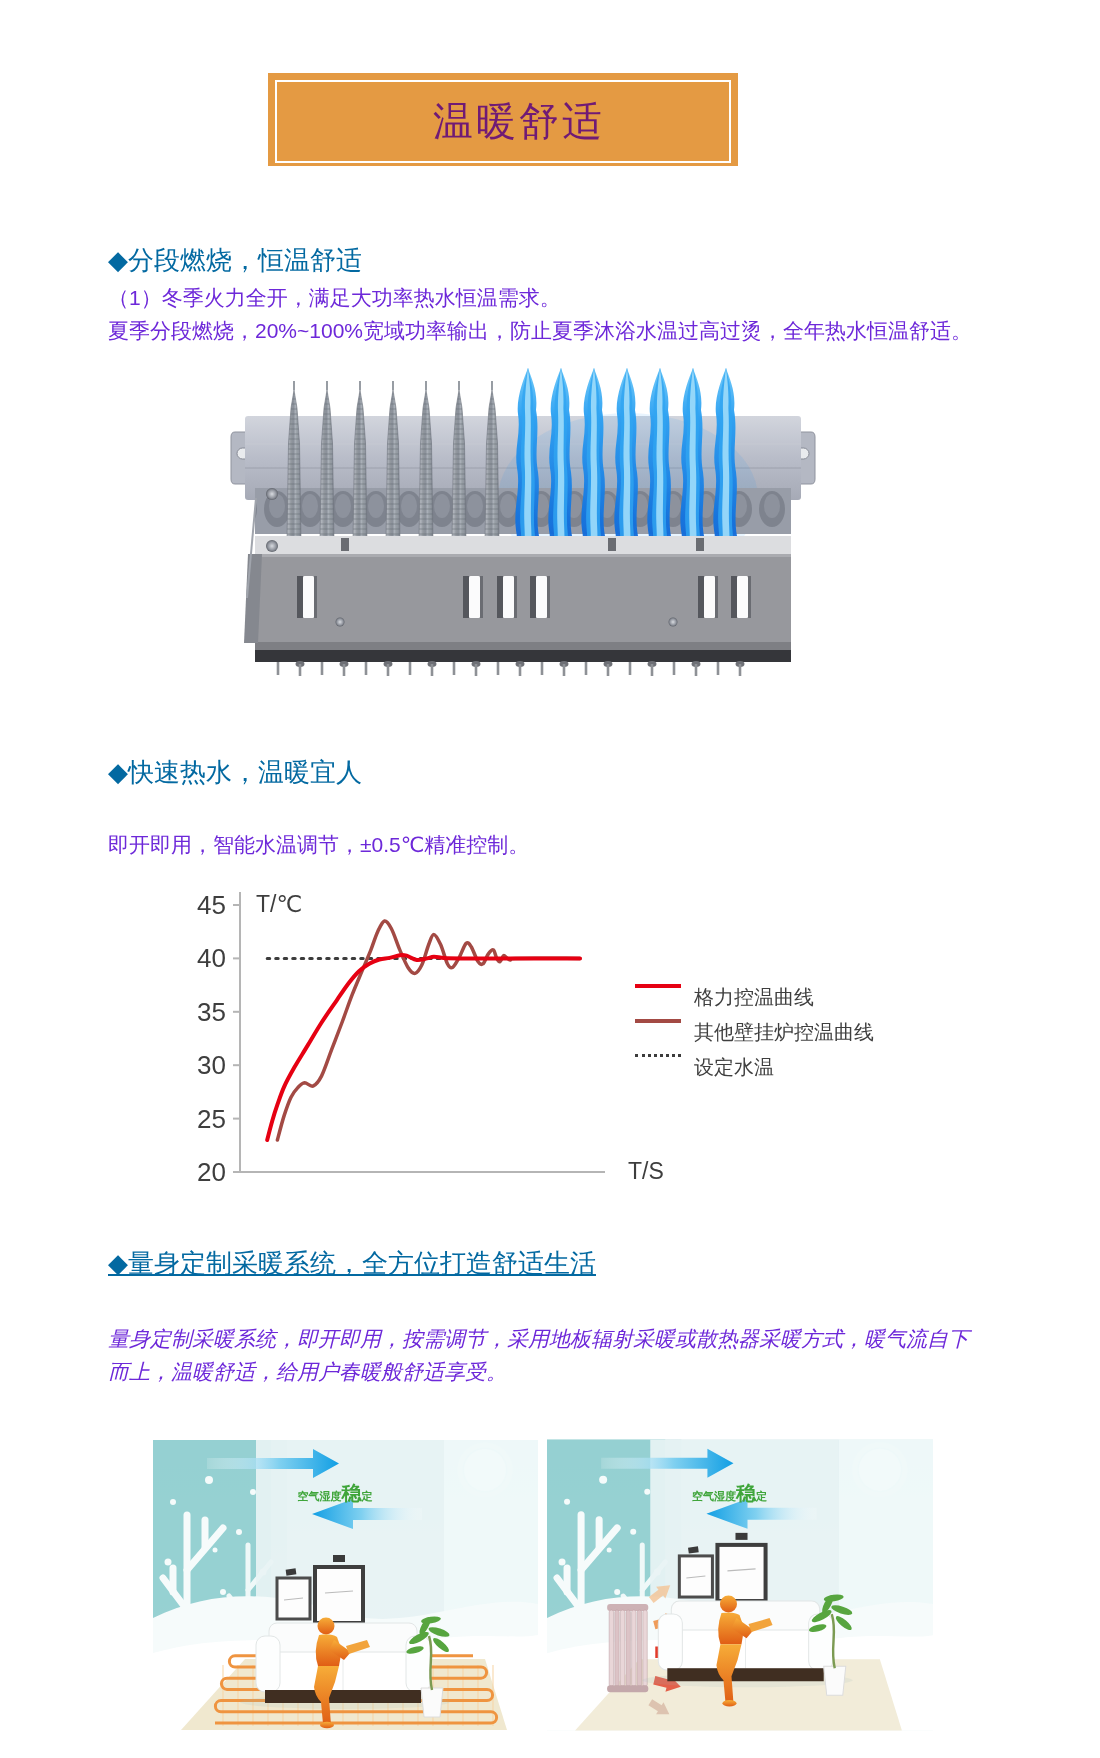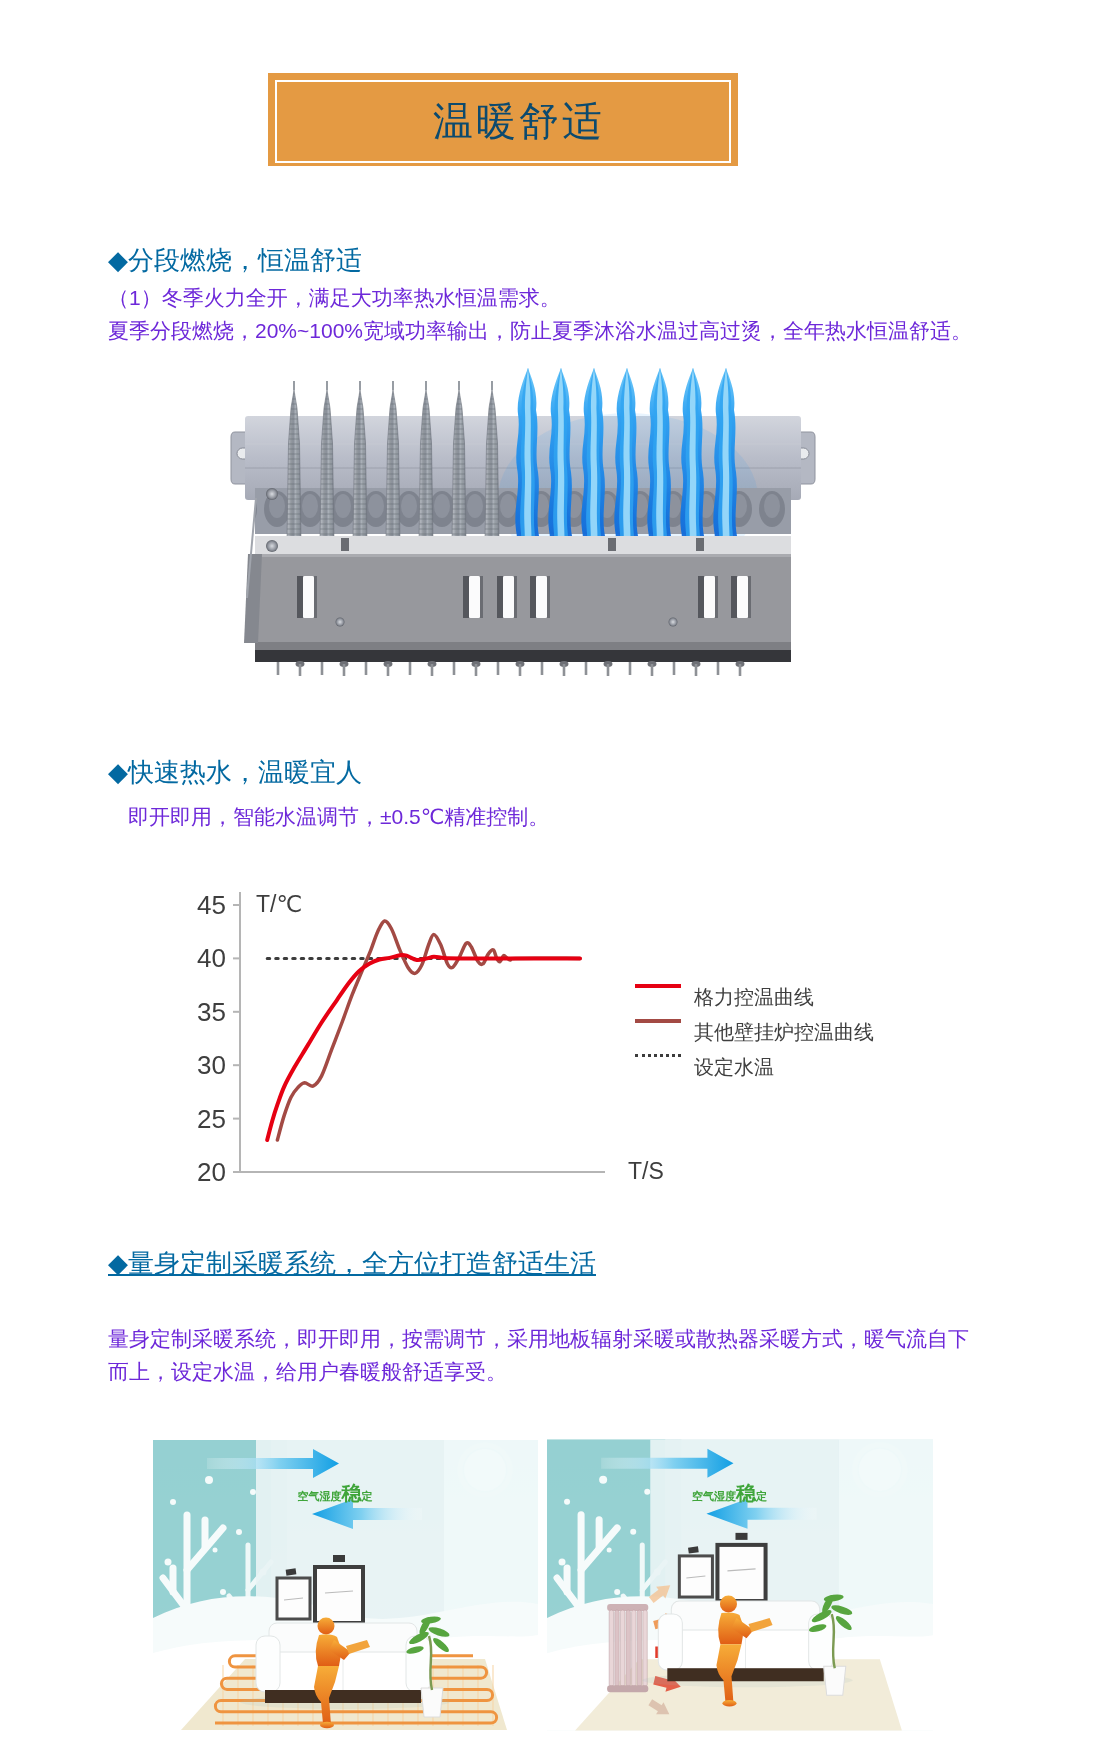--- a/index.html
+++ b/index.html
@@ -6,30 +6,30 @@
   body{
     width:1100px;height:1758px;position:relative;background:#ffffff;
     font-family:"Liberation Sans","DejaVu Sans",sans-serif;overflow:hidden;
   }
   .banner{
     position:absolute;left:268px;top:73px;width:470px;height:93px;
     background:#e49a43;box-sizing:border-box;padding:7px;
   }
   .banner-inner{
     border:2px solid #ffffff;height:100%;display:flex;align-items:center;justify-content:center;
-    color:#0c4a6e;font-size:40px;letter-spacing:3px;padding-left:32px;
+    color:#701a75;font-size:40px;letter-spacing:3px;padding-left:32px;
   }
   .section-heading{
     position:absolute;left:108px;color:#0369a1;font-size:26px;white-space:nowrap;
   }
   .h1{top:243px;} .h2{top:755px;} .h3{top:1246px;text-decoration:underline;}
   .section-body{
     position:absolute;left:108px;color:#6d28d9;font-size:21px;line-height:33px;white-space:nowrap;
   }
-  .b1{top:281px;} .b2{top:800px;margin-left:20px;} .b3{top:1322px;}
+  .b1{top:281px;} .b2{top:828px;} .b3{top:1322px;font-style:italic;}
   .burner{position:absolute;left:228px;top:348px;width:590px;height:332px;}
   .chart{position:absolute;left:180px;top:880px;width:710px;height:305px;}
   .legend{position:absolute;left:635px;top:984px;}
   .legend-row{display:flex;margin-bottom:13px;height:22px;}
   .legend-mark{display:inline-block;width:46px;border-top:4px solid #e60012;margin-right:13px;}
   .legend-label{font-size:20px;color:#3f3f3f;white-space:nowrap;}
   .illus{position:absolute;top:1415px;width:385px;height:340px;}
   .illus-left{left:153px;}
   .illus-right{left:547px;width:386px;}
   .illus svg{display:block;width:100%;height:100%;}
@@ -232,21 +232,21 @@
   </div>
   <div class="legend-row">
     <span class="legend-mark" style="border-top: 3px dotted rgb(60, 60, 60);"></span>
     <span class="legend-label">设定水温</span>
   </div>
 </div>
 
 <div class="section-heading h3">◆量身定制采暖系统，全方位打造舒适生活</div>
 <div class="section-body b3">
   <div>量身定制采暖系统，即开即用，按需调节，采用地板辐射采暖或散热器采暖方式，暖气流自下</div>
-  <div>而上，设定水温，给用户春暖般舒适享受。</div>
+  <div>而上，温暖舒适，给用户春暖般舒适享受。</div>
 </div>
 
 <svg width="0" height="0" style="position:absolute" aria-hidden="true">
   <defs>
     <linearGradient id="skyG" x1="0" y1="0" x2="0" y2="1">
       <stop offset="0" stop-color="#d4ebed"></stop>
         <stop offset="1" stop-color="#edf7f8"></stop>
     </linearGradient>
     <linearGradient id="arrR" x1="0" y1="0" x2="1" y2="0">
       <stop offset="0" stop-color="#ffffff" stop-opacity=".15"></stop>

